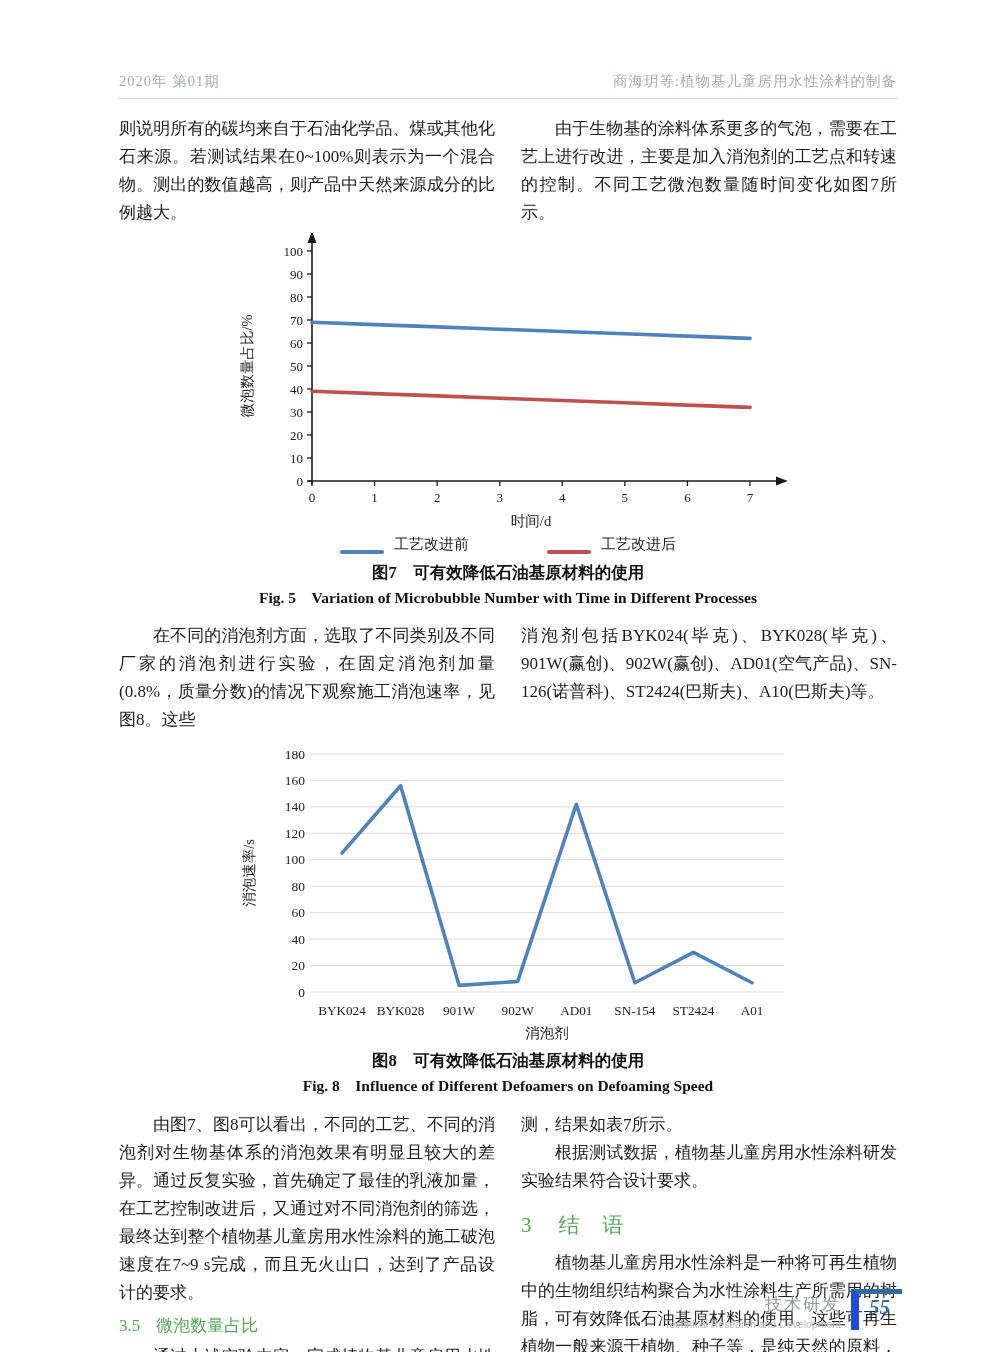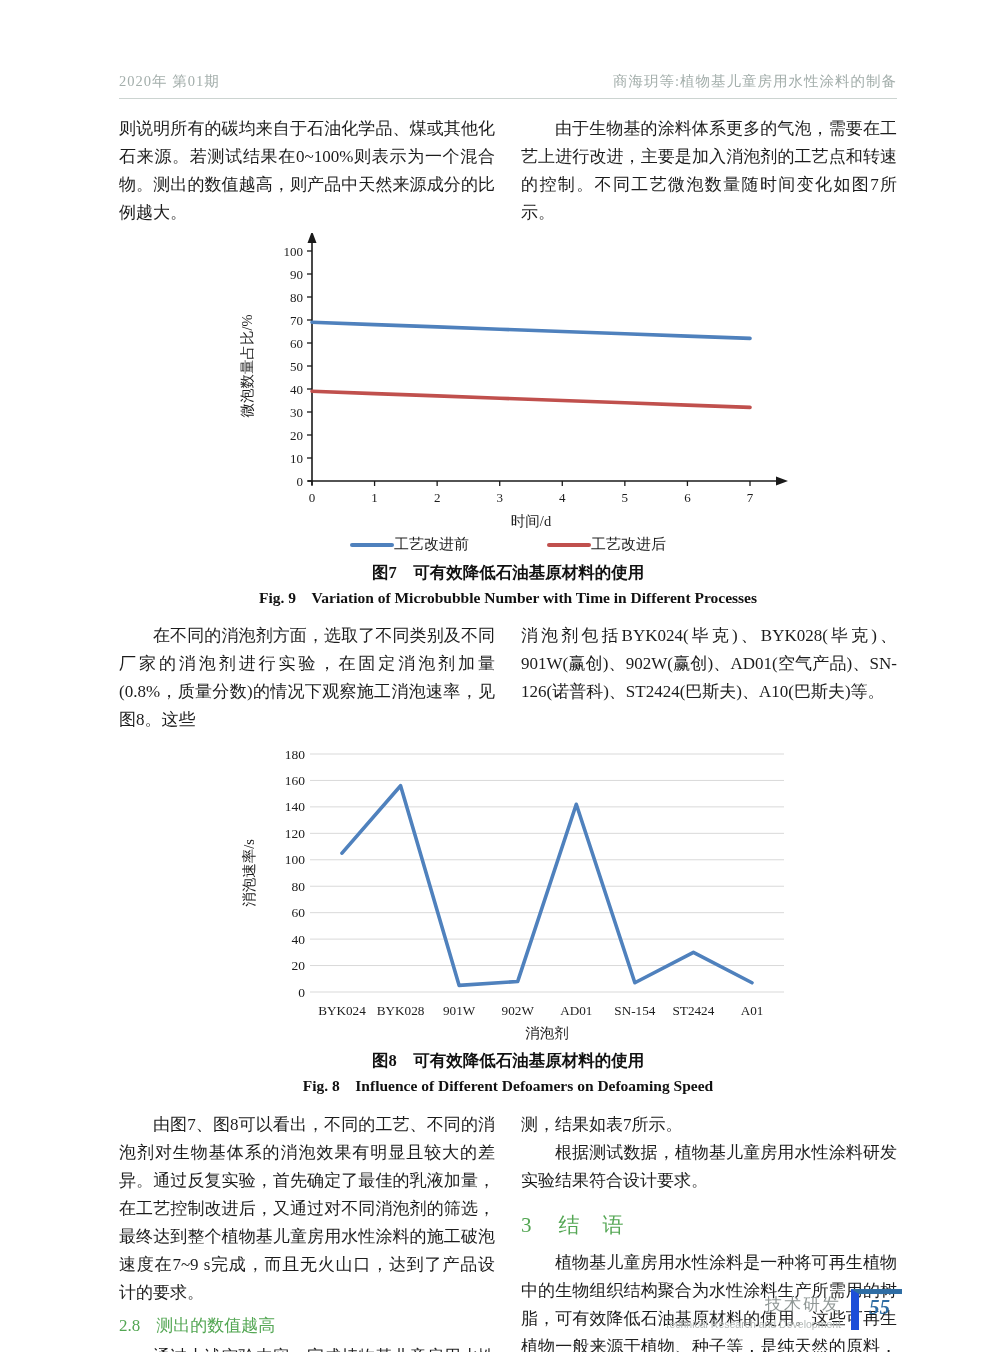--- a/index.html
+++ b/index.html
@@ -20,21 +20,21 @@
   .hdr-rule{border:none;border-top:1px solid #ccd4d1;margin:7px 0 0 0;}
   
   .cols{display:flex;gap:26px;margin-top:16px;}
   .col{width:376px;font-size:17px;line-height:28px;text-align:justify;}
   .para{margin:0;}
   .indent{text-indent:2em;}
   
   .figure{text-align:center;margin-top:6px;}
   .chart-wrap{display:flex;justify-content:center;}
   .legend{display:flex;justify-content:center;gap:78px;margin-top:2px;}
-  .legend-item{display:flex;align-items:center;font-size:15px;color:#1c1c1c;}
+  .legend-item{display:flex;align-items:flex-end;gap:10px;font-size:15px;color:#1c1c1c;}
   .legend-swatch{width:44px;height:4px;border-radius:2px;display:inline-block;}
   .cap-cn{font-size:16.5px;font-weight:bold;margin-top:8px;color:#111;}
   .cap-en{font-size:15.5px;font-weight:bold;margin-top:4px;color:#111;
           font-family:"Liberation Serif",serif;}
   
   .sec-sm{color:#53a653;font-size:17px;margin:5px 0 3px 0;}
   .sec-sm .sec-num{margin-right:16px;}
   .sec-lg{color:#53a653;font-size:21px;margin:16px 0 10px 0;letter-spacing:1px;}
   .sec-lg .sec-num{margin-right:26px;}
   
@@ -124,21 +124,21 @@
         <span class="legend-item">
           <span class="legend-swatch" id="sw0" style="background: rgb(79, 129, 189);"></span>
           <span>工艺改进前</span>
         </span>
         <span class="legend-item">
           <span class="legend-swatch" id="sw1" style="background: rgb(192, 80, 77);"></span>
           <span>工艺改进后</span>
         </span>
       </div>
       <div class="cap-cn">图7　可有效降低石油基原材料的使用</div>
-      <div class="cap-en">Fig. 9　Variation of Microbubble Number with Time in Different Processes</div>
+      <div class="cap-en">Fig. 5　Variation of Microbubble Number with Time in Different Processes</div>
     </div>
 
     <div class="cols" style="margin-top:13px;">
       <div class="col">
         <p class="para indent">在不同的消泡剂方面，选取了不同类别及不同厂家的消泡剂进行实验，在固定消泡剂加量(0.8%，质量分数)的情况下观察施工消泡速率，见图8。这些</p>
       </div>
       <div class="col">
         <p class="para">消泡剂包括BYK024(毕克)、BYK028(毕克)、901W(赢创)、902W(赢创)、AD01(空气产品)、SN-126(诺普科)、ST2424(巴斯夫)、A10(巴斯夫)等。</p>
       </div>
     </div>
@@ -180,21 +180,21 @@
           </svg>
       </div>
       <div class="cap-cn">图8　可有效降低石油基原材料的使用</div>
       <div class="cap-en">Fig. 8　Influence of Different Defoamers on Defoaming Speed</div>
     </div>
 
     <div class="cols" style="margin-top:14px;">
       <div class="col">
         <p class="para indent">由图7、图8可以看出，不同的工艺、不同的消泡剂对生物基体系的消泡效果有明显且较大的差异。通过反复实验，首先确定了最佳的乳液加量，在工艺控制改进后，又通过对不同消泡剂的筛选，最终达到整个植物基儿童房用水性涂料的施工破泡速度在7~9 s完成，而且无火山口，达到了产品设计的要求。</p>
         <div class="sec-sm">
-          <span class="sec-num">2.8</span><span>测出的数值越高</span>
+          <span class="sec-num">3.5</span><span>微泡数量占比</span>
         </div>
         <p class="para indent">通过上述实验内容，完成植物基儿童房用水性涂料的研发与制备，并按照技术指标要求进行性能检</p>
       </div>
       <div class="col">
         <p class="para">测，结果如表7所示。</p>
         <p class="para indent">根据测试数据，植物基儿童房用水性涂料研发实验结果符合设计要求。</p>
         <div class="sec-lg">
           <span class="sec-num">3</span><span>结　语</span>
         </div>
         <p class="para indent">植物基儿童房用水性涂料是一种将可再生植物中的生物组织结构聚合为水性涂料生产所需用的树脂，可有效降低石油基原材料的使用。这些可再生植物一般来源于植物、种子等，是纯天然的原料，很容</p>

